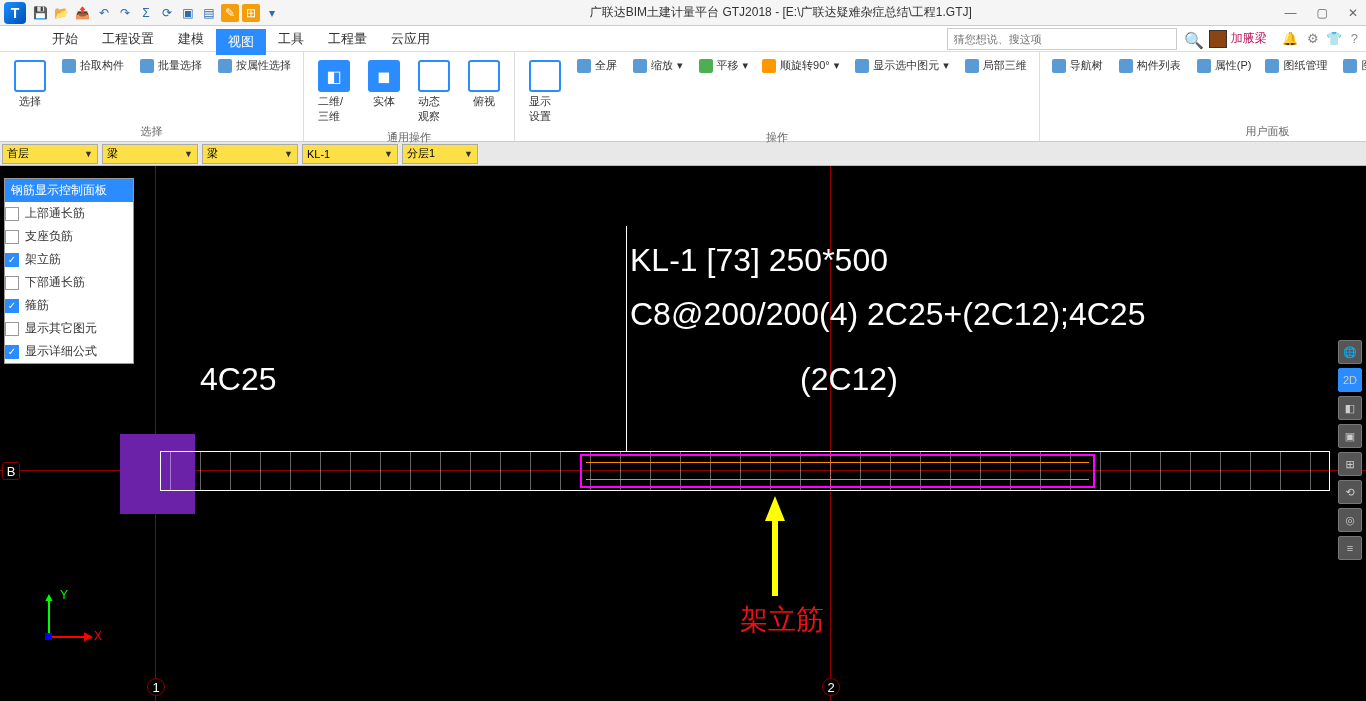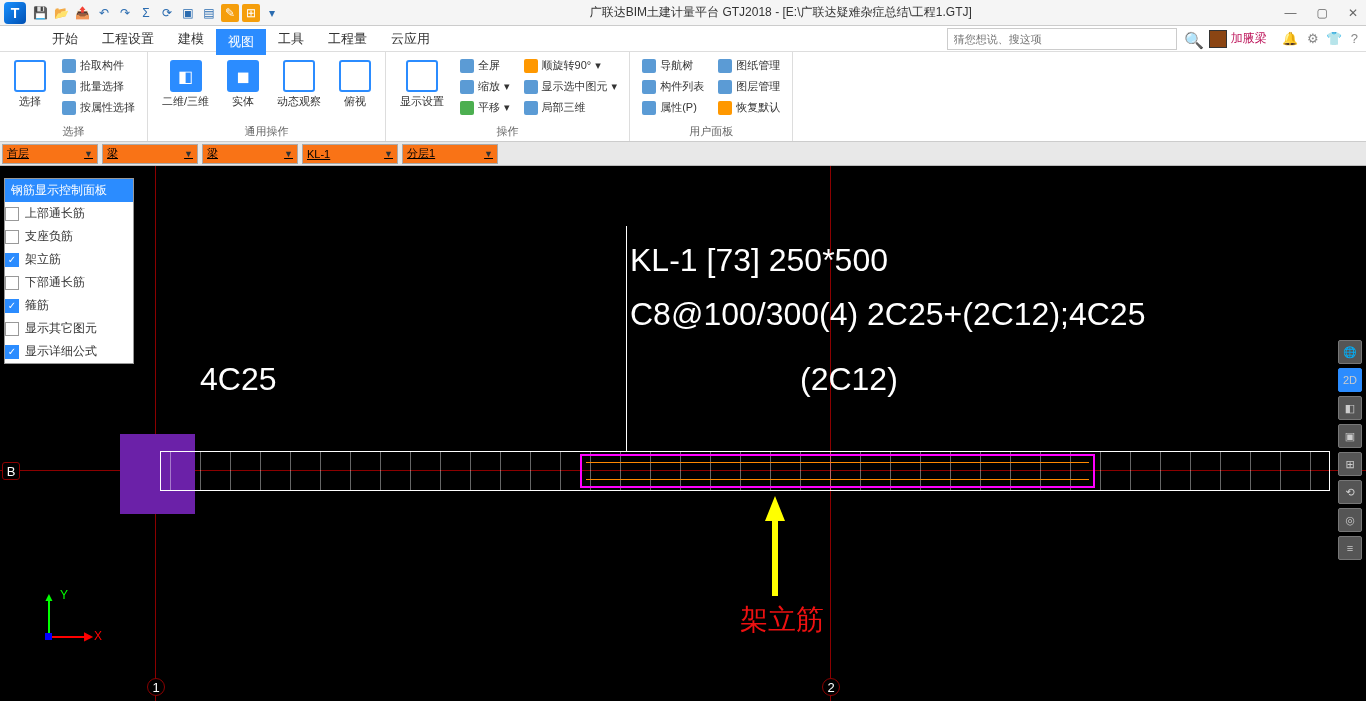--- a/index.html
+++ b/index.html
@@ -24,37 +24,37 @@
 
 
 .ribbon { height: 90px; background: #fff; display: flex; border-bottom: 1px solid #ccc; }
 .ribbon-group { display: flex; flex-direction: column; border-right: 1px solid #ddd; padding: 4px 8px 0; }
 .ribbon-content { flex: 1; display: flex; align-items: flex-start; gap: 6px; }
 .ribbon-label { text-align: center; font-size: 11px; color: #666; padding: 2px 0; }
 .big-btn { display: flex; flex-direction: column; align-items: center; justify-content: center; padding: 4px 6px; cursor: pointer; }
 .big-btn .icon { width: 32px; height: 32px; background: #2b8cff; border-radius: 3px; margin-bottom: 2px; display: flex; align-items: center; justify-content: center; color: #fff; font-size: 16px; }
 .big-btn .icon.outline { background: transparent; border: 2px solid #2b8cff; }
 .big-btn .lbl { font-size: 11px; color: #333; }
-.small-btn-col { display: flex; flex-direction: column; gap: 2px; }
+.small-btn-col { display: flex; flex-direction: row; gap: 8px; }
 .small-btn { display: flex; align-items: center; gap: 4px; font-size: 11px; color: #333; padding: 2px 4px; cursor: pointer; white-space: nowrap; }
 .small-btn .ico { width: 14px; height: 14px; background: #5b9bd5; border-radius: 2px; display: inline-block; }
 .small-btn .ico.green { background: #4caf50; }
 .small-btn .ico.orange { background: #ff9800; }
 
 
 .search-area { margin-left: auto; padding: 4px 8px; display: flex; align-items: center; gap: 8px; }
 .search-box { width: 230px; height: 22px; border: 1px solid #ccc; background: #fff; font-size: 11px; padding: 0 6px; color: #999; }
 .search-ico { width: 16px; height: 16px; color: #999; }
 
 
 .user-icons { display: flex; gap: 8px; align-items: center; font-size: 13px; color: #888; }
 
 
 .selector-bar { height: 24px; background: #e8e8e8; display: flex; align-items: center; border-bottom: 1px solid #bbb; }
-.selector { height: 20px; background: #f97316; border: 1px solid #aaa; margin: 0 2px; font-size: 11px; padding: 0 4px; display: flex; align-items: center; justify-content: space-between; text-decoration: underline; }
+.selector { height: 20px; background: #fde047; border: 1px solid #aaa; margin: 0 2px; font-size: 11px; padding: 0 4px; display: flex; align-items: center; justify-content: space-between; }
 .selector .arrow { color: #333; font-size: 9px; }
 
 
 .canvas-area { position: relative; width: 100%; height: 535px; background: #000; overflow: hidden; }
 
 
 .side-panel { position: absolute; left: 4px; top: 12px; width: 130px; background: #fff; border: 1px solid #999; box-shadow: 1px 1px 3px rgba(0,0,0,0.3); z-index: 10; }
 .panel-header { background: #2b8cff; color: #fff; font-size: 12px; padding: 3px 6px; }
 .panel-body { }
 .check-row { display: flex; align-items: center; gap: 6px; font-size: 12px; color: #333; padding: 3px 0; }
@@ -251,21 +251,21 @@
       <span class="arrow">▼</span>
     </div>
   <div class="selector" style="width:96px">
       <span>梁</span>
       <span class="arrow">▼</span>
     </div>
   <div class="selector" style="width:96px">
       <span>KL-1</span>
       <span class="arrow">▼</span>
     </div>
-  <div class="selector" style="width:96px">
+  <div class="selector" style="width:76px">
       <span>分层1</span>
       <span class="arrow">▼</span>
     </div>
 </div>
 
 <div class="canvas-area">
 
   <div class="side-panel">
     <div class="panel-header">钢筋显示控制面板</div>
     <div class="panel-body" id="panel-body">
@@ -352,21 +352,21 @@
 
   <div class="beam-inner" style="left:580px; top:288px; width:515px; height:34px">
     <div style="position:absolute; left:4px; right:4px; top:6px; height:1px; background:#ff8800"></div>
     <div style="position:absolute; left:4px; right:4px; bottom:6px; height:1px; background:#ff8800"></div>
   </div>
 
   <div style="position:absolute; left:626px; top:60px; width:1px; height:225px; background:#fff"></div>
 
   <div class="canvas-text" style="left:200px; top:195px">4C25</div>
   <div class="canvas-text" style="left:630px; top:76px">KL-1 [73] 250*500</div>
-  <div class="canvas-text" style="left:630px; top:130px">C8@100/300(4) 2C25+(2C12);4C25</div>
+  <div class="canvas-text" style="left:630px; top:130px">C8@200/200(4) 2C25+(2C12);4C25</div>
   <div class="canvas-text" style="left:800px; top:195px">(2C12)</div>
 
   <svg class="arrow-yellow" style="left:760px; top:330px; width:30px; height:100px">
     <polygon points="15,0 25,25 18,25 18,100 12,100 12,25 5,25" fill="yellow"></polygon>
   </svg>
   <div class="red-text" style="left:740px; top:435px">架立筋</div>
 
   <div class="axis-label" style="left:2px; top:296px; border-radius:3px">B</div>
   <div class="axis-label" style="left:147px; top:512px">1</div>
   <div class="axis-label" style="left:822px; top:512px">2</div>

